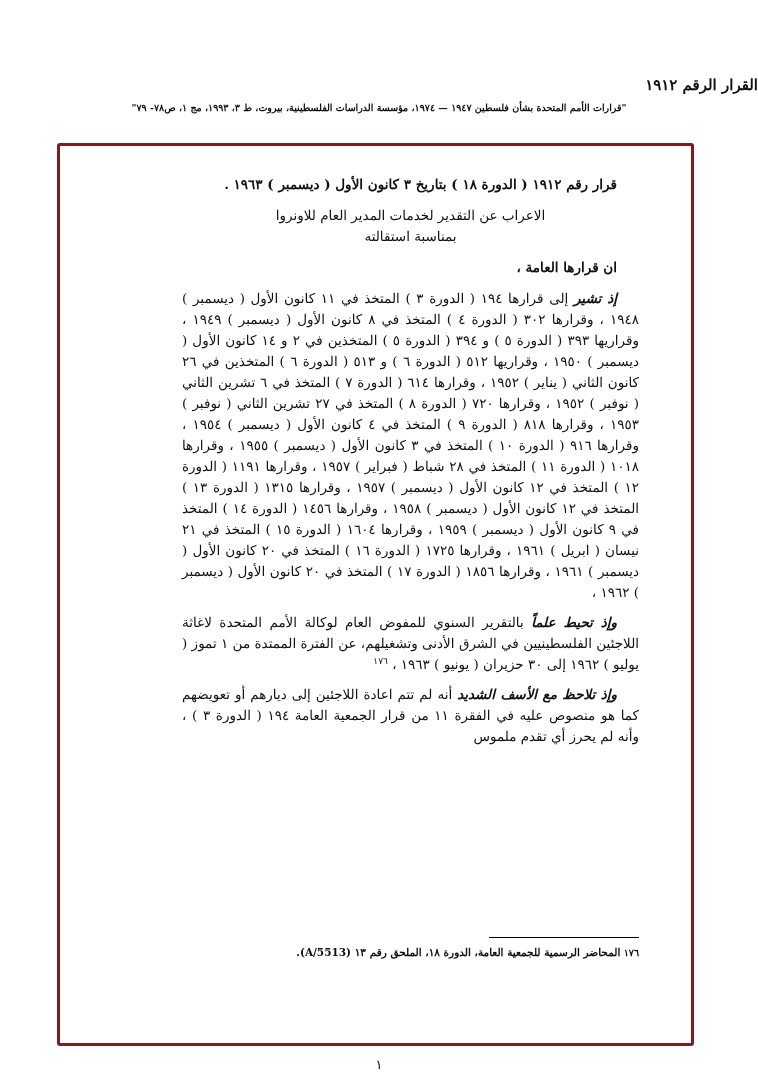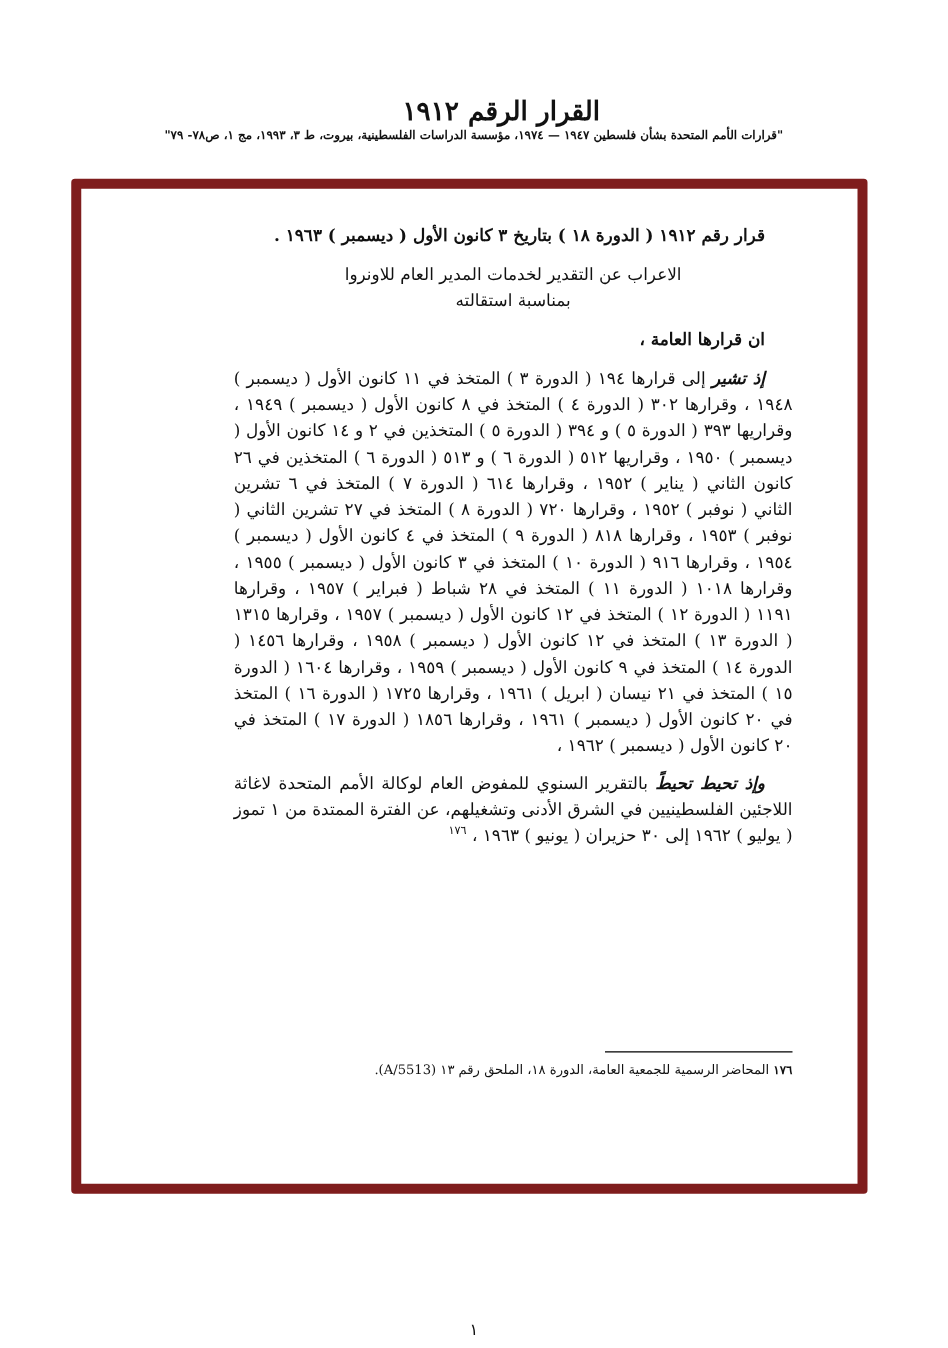--- a/index.html
+++ b/index.html
@@ -13,44 +13,43 @@
     position: relative;
     font-family: "DejaVu Serif", "Liberation Serif", serif;
     color: #111;
     overflow: hidden;
   }
   .doc-title {
     position: absolute;
     top: 76px;
     left: 0;
     right: 0;
-    text-align: center;
-    font-size: 21px;
+    font-size: 15px;
     font-weight: bold;
     direction: rtl;
     padding-left: 44px;
   }
   .source-line {
     position: absolute;
     top: 102px;
     left: 0;
     right: 0;
     text-align: center;
     font-size: 9.5px;
     font-weight: bold;
     direction: rtl;
     letter-spacing: 0.1px;
   }
   .green-box {
     position: absolute;
     left: 57px;
     top: 143px;
     width: 637px;
-    height: 812px;
-    border: 8px solid #7f1d1d;
+    height: 903px;
+    border: 3px solid #7f1d1d;
     border-radius: 3px;
     box-sizing: border-box;
     background: #ffffff;
     overflow: hidden;
   }
   .content {
     position: absolute;
     top: 28px;
     right: 52px;
     left: 122px;
@@ -100,21 +99,21 @@
     margin-bottom: 7px;
   }
   .footnote {
     font-size: 10.5px;
     line-height: 14px;
   }
   .fn-marker {
     font-weight: bold;
     font-size: 9.5px;
   }
-  .fn-text { font-weight: normal; }
+  .fn-text { font-weight: bold; }
   .page-number {
     position: absolute;
     bottom: 6px;
     left: 0;
     right: 0;
     text-align: center;
     font-size: 13px;
   }
 </style>
 </head>
@@ -131,22 +130,23 @@
     <div class="content">
 
       <p class="heading">قرار رقم ١٩١٢ ( الدورة ١٨ ) بتاريخ ٣ كانون الأول ( ديسمبر ) ١٩٦٣ .</p>
 
       <p class="subheading">الاعراب عن التقدير لخدمات المدير العام للاونروا بمناسبة استقالته</p>
 
       <p class="salutation">ان قرارها العامة ،</p>
 
       <p class="para"><span class="lead">إذ تشير</span><span> إلى قرارها ١٩٤ ( الدورة ٣ ) المتخذ في ١١ كانون الأول ( ديسمبر ) ١٩٤٨ ، وقرارها ٣٠٢ ( الدورة ٤ ) المتخذ في ٨ كانون الأول ( ديسمبر ) ١٩٤٩ ، وقراريها ٣٩٣ ( الدورة ٥ ) و ٣٩٤ ( الدورة ٥ ) المتخذين في ٢ و ١٤ كانون الأول ( ديسمبر ) ١٩٥٠ ، وقراريها ٥١٢ ( الدورة ٦ ) و ٥١٣ ( الدورة ٦ ) المتخذين في ٢٦ كانون الثاني ( يناير ) ١٩٥٢ ، وقرارها ٦١٤ ( الدورة ٧ ) المتخذ في ٦ تشرين الثاني ( نوفبر ) ١٩٥٢ ، وقرارها ٧٢٠ ( الدورة ٨ ) المتخذ في ٢٧ تشرين الثاني ( نوفبر ) ١٩٥٣ ، وقرارها ٨١٨ ( الدورة ٩ ) المتخذ في ٤ كانون الأول ( ديسمبر ) ١٩٥٤ ، وقرارها ٩١٦ ( الدورة ١٠ ) المتخذ في ٣ كانون الأول ( ديسمبر ) ١٩٥٥ ، وقرارها ١٠١٨ ( الدورة ١١ ) المتخذ في ٢٨ شباط ( فبراير ) ١٩٥٧ ، وقرارها ١١٩١ ( الدورة ١٢ ) المتخذ في ١٢ كانون الأول ( ديسمبر ) ١٩٥٧ ، وقرارها ١٣١٥ ( الدورة ١٣ ) المتخذ في ١٢ كانون الأول ( ديسمبر ) ١٩٥٨ ، وقرارها ١٤٥٦ ( الدورة ١٤ ) المتخذ في ٩ كانون الأول ( ديسمبر ) ١٩٥٩ ، وقرارها ١٦٠٤ ( الدورة ١٥ ) المتخذ في ٢١ نيسان ( ابريل ) ١٩٦١ ، وقرارها ١٧٢٥ ( الدورة ١٦ ) المتخذ في ٢٠ كانون الأول ( ديسمبر ) ١٩٦١ ، وقرارها ١٨٥٦ ( الدورة ١٧ ) المتخذ في ٢٠ كانون الأول ( ديسمبر ) ١٩٦٢ ،</span></p>
 
-      <p class="para"><span class="lead">وإذ تحيط تحيطً</span><span> بالتقرير السنوي للمفوض العام لوكالة الأمم المتحدة لاغاثة اللاجئين الفلسطينيين في الشرق الأدنى وتشغيلهم، عن الفترة الممتدة من ١ تموز ( يوليو ) ١٩٦٢ إلى ٣٠ حزيران ( يونيو ) ١٩٦٣ ،</span> <sup class="fn-ref">١٧٦</sup></p>
+      <p class="para"><span class="lead">وإذ تحيط علماً</span><span> بالتقرير السنوي للمفوض العام لوكالة الأمم المتحدة لاغاثة اللاجئين الفلسطينيين في الشرق الأدنى وتشغيلهم، عن الفترة الممتدة من ١ تموز ( يوليو ) ١٩٦٢ إلى ٣٠ حزيران ( يونيو ) ١٩٦٣ ،</span> <sup class="fn-ref">١٧٦</sup></p>
 
+      <p class="para"><span class="lead">وإذ تلاحظ مع الأسف الشديد</span><span> أنه لم تتم اعادة اللاجئين إلى ديارهم أو تعويضهم كما هو منصوص عليه في الفقرة ١١ من قرار الجمعية العامة ١٩٤ ( الدورة ٣ ) ، وأنه لم يحرز أي تقدم ملموس</span></p>
 
     </div>
 
     <div class="footnote-area">
       <div class="footnote-rule"></div>
       <div class="footnote"><span class="fn-marker">١٧٦</span>&nbsp;<span class="fn-text">المحاضر الرسمية للجمعية العامة، الدورة ١٨، الملحق رقم ١٣ (A/5513).</span></div>
     </div>
 
   </div>
 

